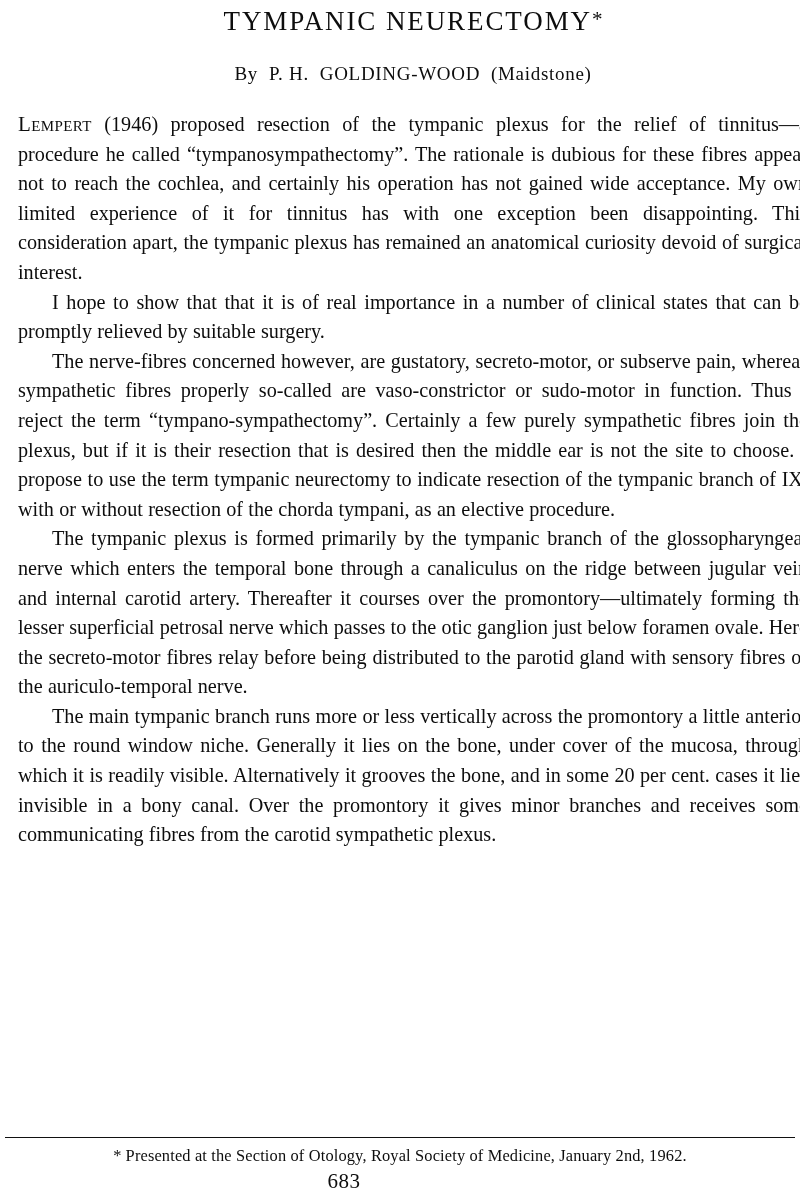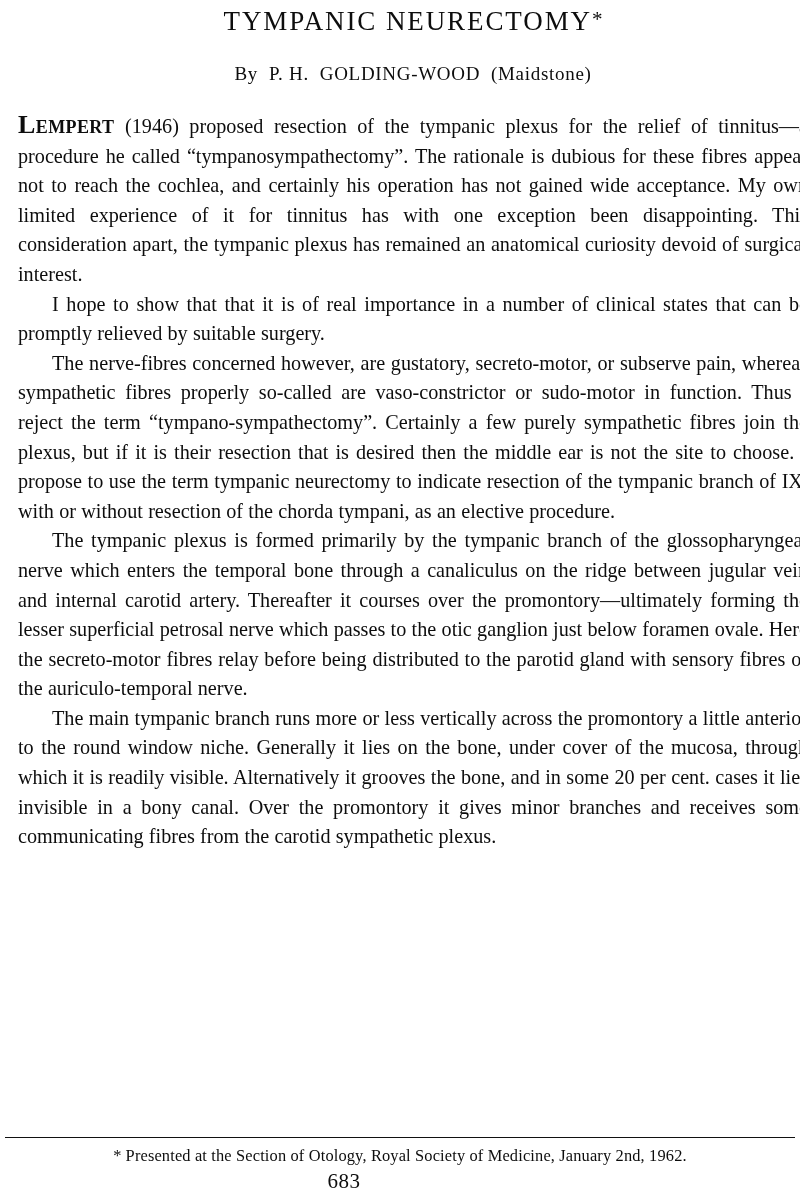--- a/index.html
+++ b/index.html
@@ -69,23 +69,22 @@
     padding: 0;
     text-indent: 34px;
     hyphens: none;
     word-spacing: 0.2px;
   }
   p.para.first {
     text-indent: 0;
   }
   .smallcaps {
     font-variant: small-caps;
-    font-size: 26px;
+    font-size: 21px;
     letter-spacing: 0.4px;
-    font-weight: bold;
   }
 
   
   h2.section-heading {
     font-family: "Liberation Serif", "DejaVu Serif", serif;
     font-size: 20.5px;
     line-height: 26px;
     font-weight: bold;
     text-align: center;
     margin: 26px 0 14px 0;

